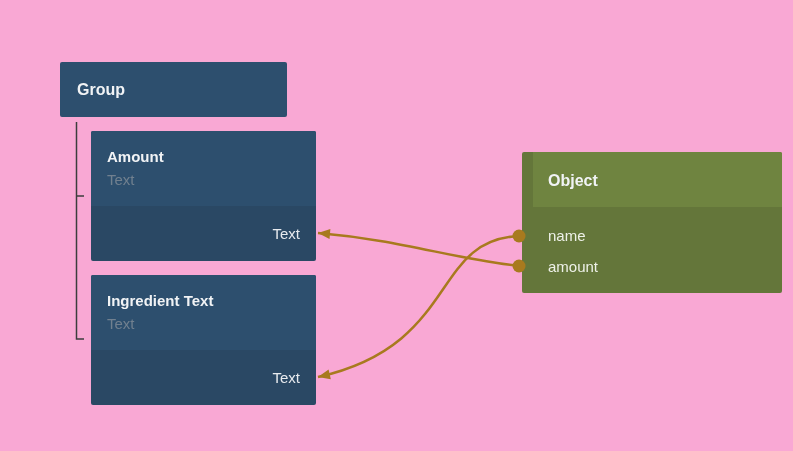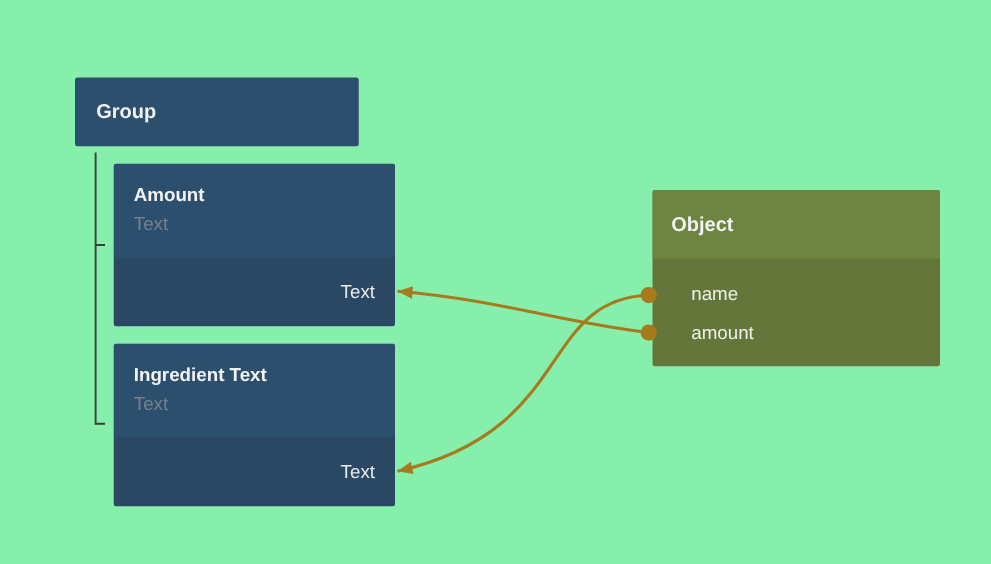--- a/index.html
+++ b/index.html
@@ -1,40 +1,40 @@
 <!DOCTYPE html>
 <html><head>
 <meta charset="utf-8">
 <style>
   html,body{margin:0;padding:0;background:#202020;}
   *{box-sizing:border-box;font-family:"Liberation Sans",sans-serif;}
   .canvas{
-    position:relative;width:793px;height:451px;background:#86efac;overflow:hidden;
+    position:relative;width:793px;height:451px;background:#f9a8d4;overflow:hidden;
   }
   .svg-layer{position:absolute;inset:0;pointer-events:none;}
   .node{position:absolute;border-radius:2px;overflow:hidden;}
   
   .group-node{left:60px;top:62px;width:227px;height:55px;background:#2d4f6e;}
   .group-node .title{line-height:55px;padding-left:17px;}
   .title{color:#f1f3f5;font-size:16px;font-weight:bold;}
   
   .field-node{left:91px;width:225px;height:130px;background:#2a4864;}
   .field-node.amount{top:131px;}
   .field-node.ingredient{top:275px;}
   .field-header{height:75px;background:#2d4f6e;padding:14px 16px 0 16px;}
   .field-header .title{font-size:15px;line-height:24px;display:block;}
   .subtitle{color:#71808f;font-size:15px;line-height:22px;display:block;}
   .field-body{height:55px;display:flex;align-items:center;justify-content:flex-end;padding-right:16px;}
   .port-label{color:#e7eaee;font-size:15px;}
   
-  .object-node{left:522px;top:152px;width:230px;height:141px;background:#64763a;}
+  .object-node{left:522px;top:152px;width:260px;height:141px;background:#64763a;padding-left:11px;}
   .object-header{height:55px;background:#6f8440;padding-left:15px;}
   .object-header .title{line-height:57px;font-size:16px;}
   .object-body{padding:13px 0 0 15px;}
-  .object-row{height:31px;display:flex;align-items:center;margin-left:16px;}
+  .object-row{height:31px;display:flex;align-items:center;}
   .object-row .port-label{color:#eef1e8;}
 </style>
 </head>
 <body>
 
 <div class="canvas">
 
   <div class="node group-node">
     <span class="title">Group</span>
   </div>

